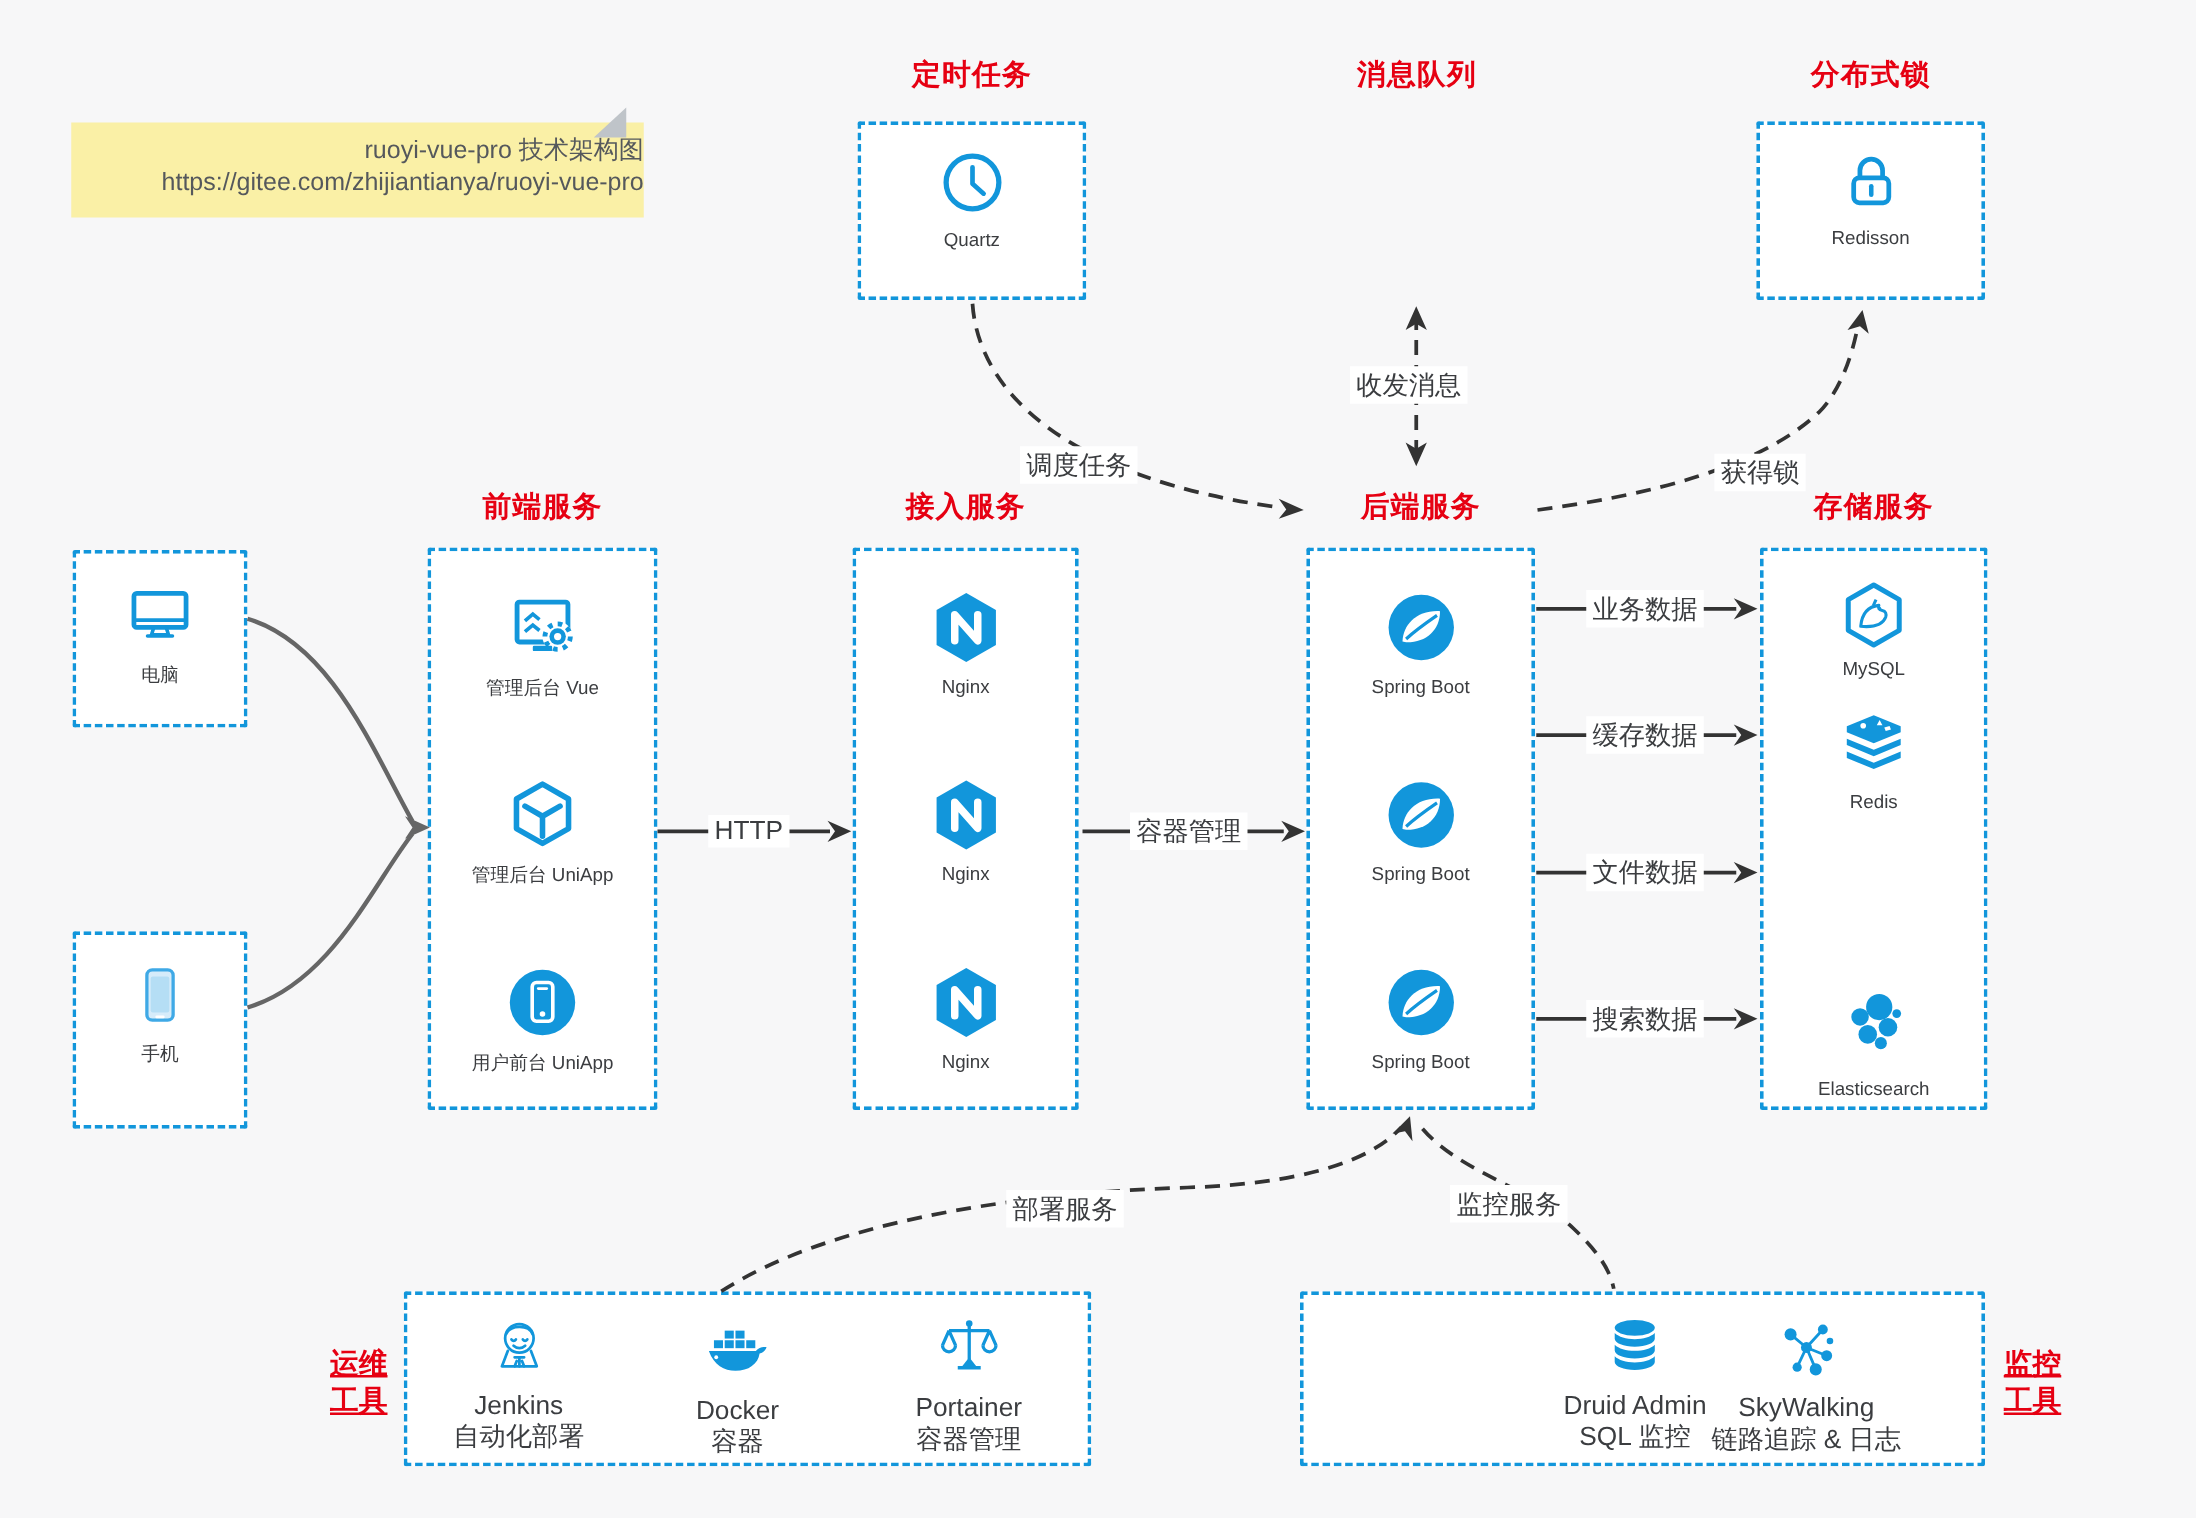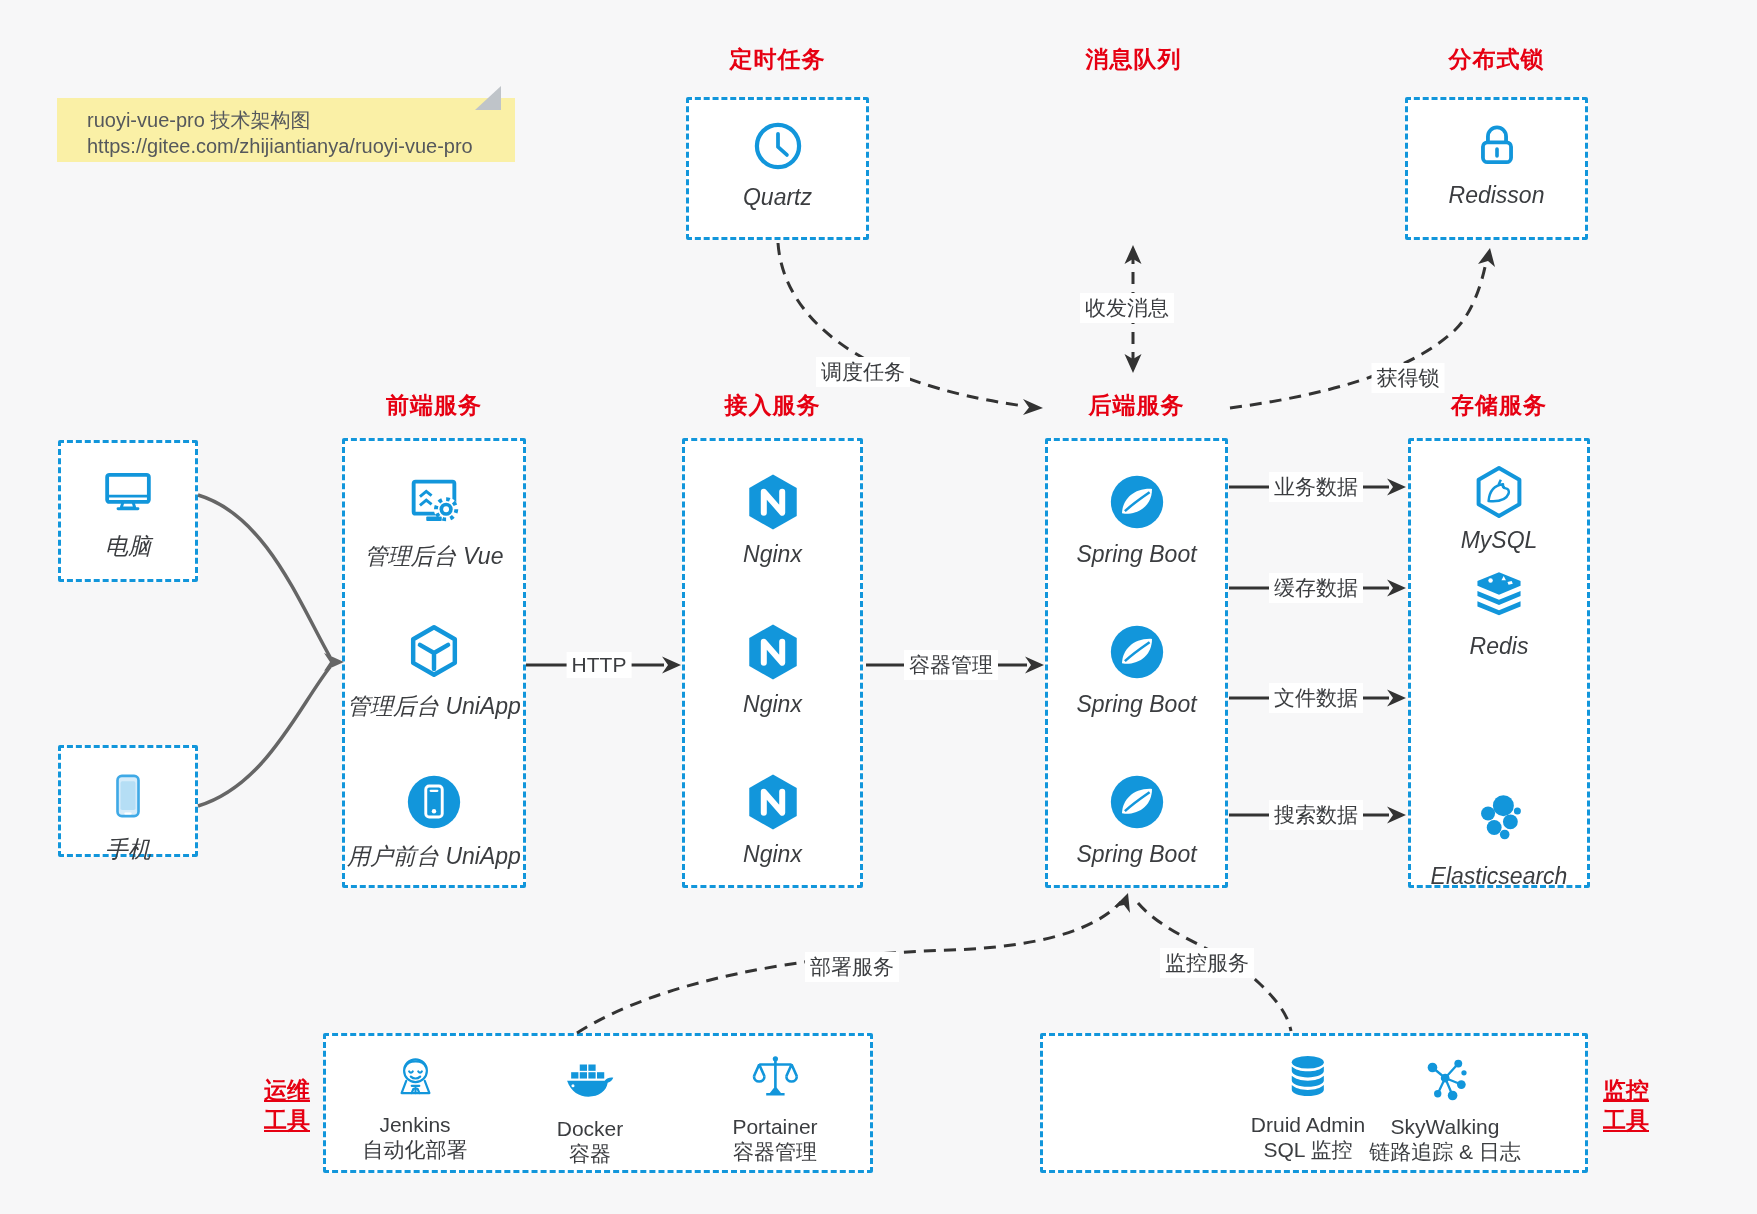--- a/index.html
+++ b/index.html
@@ -1,32 +1,32 @@
 <!DOCTYPE html>
 <html><head>
 <meta charset="utf-8">
 <style>
   html,body{margin:0;padding:0;background:#f7f7f8;}
   .canvas{position:relative;width:1757px;height:1214px;background:#f7f7f8;overflow:hidden;
           font-family:"Liberation Sans",sans-serif;color:#3b3d40;}
   .box{position:absolute;border:3.5px dashed #1296db;background:#ffffff;box-sizing:border-box;border-radius:2px;z-index:1;}
   .red-title{position:absolute;color:#e60012;font-weight:bold;font-size:23px;text-align:center;letter-spacing:1px;z-index:2;}
-  .node-label{font-size:23px;color:#3b3d40;white-space:nowrap;font-style:italic;}
+  .node-label{font-size:15px;color:#3b3d40;white-space:nowrap;}
   .top-box,.client-box{display:flex;flex-direction:column;align-items:center;}
   .top-box{padding-top:16px;gap:8px;}
   .client-box{padding-top:20px;gap:10px;}
   .v-item{position:absolute;left:0;right:0;display:flex;flex-direction:column;align-items:center;gap:8px;}
   .b-item{position:absolute;transform:translateX(-50%);display:flex;flex-direction:column;align-items:center;z-index:3;}
   .b-label{font-size:21px;line-height:25px;color:#3b3d40;white-space:nowrap;text-align:center;}
   .b-item .icon{margin-bottom:8px;}
   .side-title{position:absolute;color:#e60012;font-weight:bold;font-size:23px;line-height:30px;z-index:2;text-decoration:underline;}
   .edge-label{position:absolute;transform:translate(-50%,-50%);background:#ffffff;padding:1px 5px;
               font-size:21px;color:#3b3d40;white-space:nowrap;z-index:4;}
-  .note{position:absolute;left:57px;top:98px;width:458px;height:64px;background:#faf0a6;
-        padding:9px 0 0 30px;box-sizing:border-box;font-size:20px;color:#55585c;line-height:26px;z-index:2;}
+  .note{position:absolute;left:57px;top:98px;width:458px;height:76px;background:#faf0a6;
+        padding:9px 0 0 16px;box-sizing:border-box;font-size:20px;color:#55585c;line-height:26px;z-index:2;text-align:right;}
   .note::after{content:"";position:absolute;top:-12px;right:14px;width:0;height:0;
                border-bottom:24px solid #bfc4c9;border-left:26px solid transparent;}
   .connector{position:absolute;left:0;top:0;z-index:3;pointer-events:none;}
   .icon{display:inline-flex;}
 </style>
 </head>
 <body>
 
 <div class="canvas">
 
@@ -66,21 +66,21 @@
       <svg width="58" height="58" viewBox="0 0 64 64">
           <rect x="9" y="13" width="46" height="30" rx="2.5" fill="none" stroke="#1296db" stroke-width="4.2"></rect>
           <path d="M9 36.5 H55" stroke="#1296db" stroke-width="3.2"></path>
           <path d="M26.5 43 L24.5 49.5 H39.5 L37.5 43" fill="none" stroke="#1296db" stroke-width="3.2"></path>
           <path d="M21 50.5 H43" stroke="#1296db" stroke-width="3.2" stroke-linecap="round"></path>
         </svg>
     </span>
     <span class="node-label">电脑</span>
   </div>
 
-  <div class="box client-box" style="left:58px;top:745px;width:140px;height:112px">
+  <div class="box client-box" style="left:58px;top:745px;width:140px;height:158px">
     <span class="icon">
       <svg width="56" height="56" viewBox="0 0 64 64">
           <rect x="20" y="9" width="24" height="46" rx="5" fill="#d6ecfa" stroke="#3fa9e6" stroke-width="3"></rect>
           <rect x="23.5" y="15" width="17" height="33" rx="2" fill="#b5def5"></rect>
           <path d="M29 52 h6" stroke="#ffffff" stroke-width="2.5" stroke-linecap="round"></path>
         </svg>
     </span>
     <span class="node-label">手机</span>
   </div>
 

